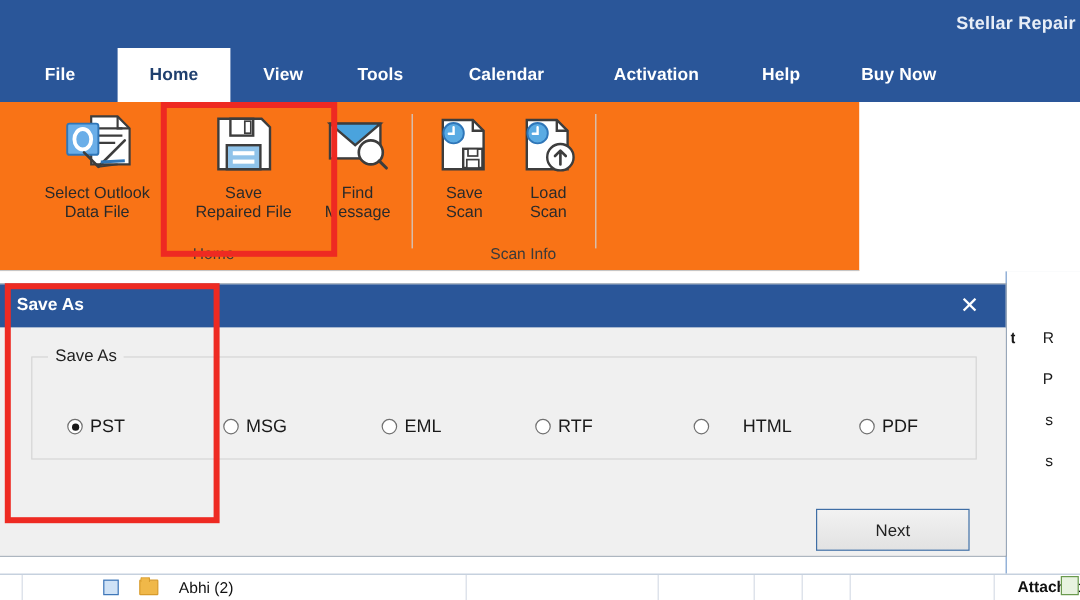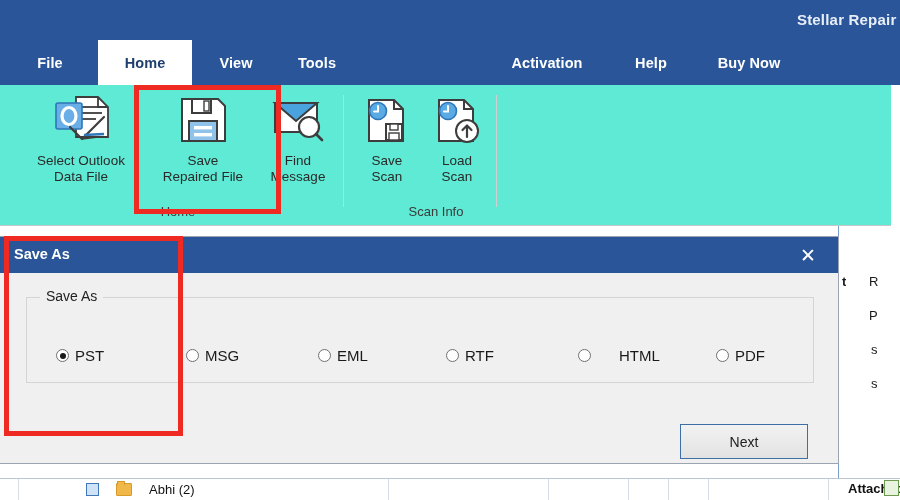--- a/index.html
+++ b/index.html
@@ -34,22 +34,22 @@
     display:flex;align-items:center;justify-content:center;
     color:#ffffff;font-size:14.5px;font-weight:700;
     white-space:nowrap;cursor:default;letter-spacing:.1px;
   }
   .tab.active{
     background:#ffffff;color:#1f3f6e;
   }
 
   
   .ribbon{
-    position:absolute;left:0;top:85px;width:891px;height:140px;
-    background:#5eead4;
+    position:absolute;left:0;top:85px;width:716px;height:140px;
+    background:#f97316;
     border-bottom:1px solid #c6c6c6;
   }
   .ribbon-inner{position:absolute;inset:0;}
   .rb-item{
     position:absolute;top:4px;
     display:flex;flex-direction:column;align-items:center;
     cursor:default;
   }
   .rb-ico{height:62px;display:flex;align-items:center;justify-content:center;}
   .rb-lbl{
@@ -192,20 +192,21 @@
 
   <div class="titlebar">
     <div class="app-title" style="right: -6px;">Stellar Repair f</div>
   </div>
 
   <div class="tabbar">
     <div class="tab" style="left:18px;width:64px;">File</div>
     <div class="tab active" style="left:98px;width:94px;">Home</div>
     <div class="tab" style="left:205px;width:62px;">View</div>
     <div class="tab" style="left:283px;width:68px;">Tools</div>
+    <div class="tab" style="left:372px;width:100px;">Calendar</div>
     <div class="tab" style="left:492px;width:110px;">Activation</div>
     <div class="tab" style="left:700px;width:98px;">Buy Now</div>
     <div class="tab" style="left:622px;width:58px;">Help</div>
   </div>
 
   <div class="ribbon">
     <div class="ribbon-inner">
 
       <div class="rb-item" style="left:14px;width:134px;">
         <div class="rb-ico">

